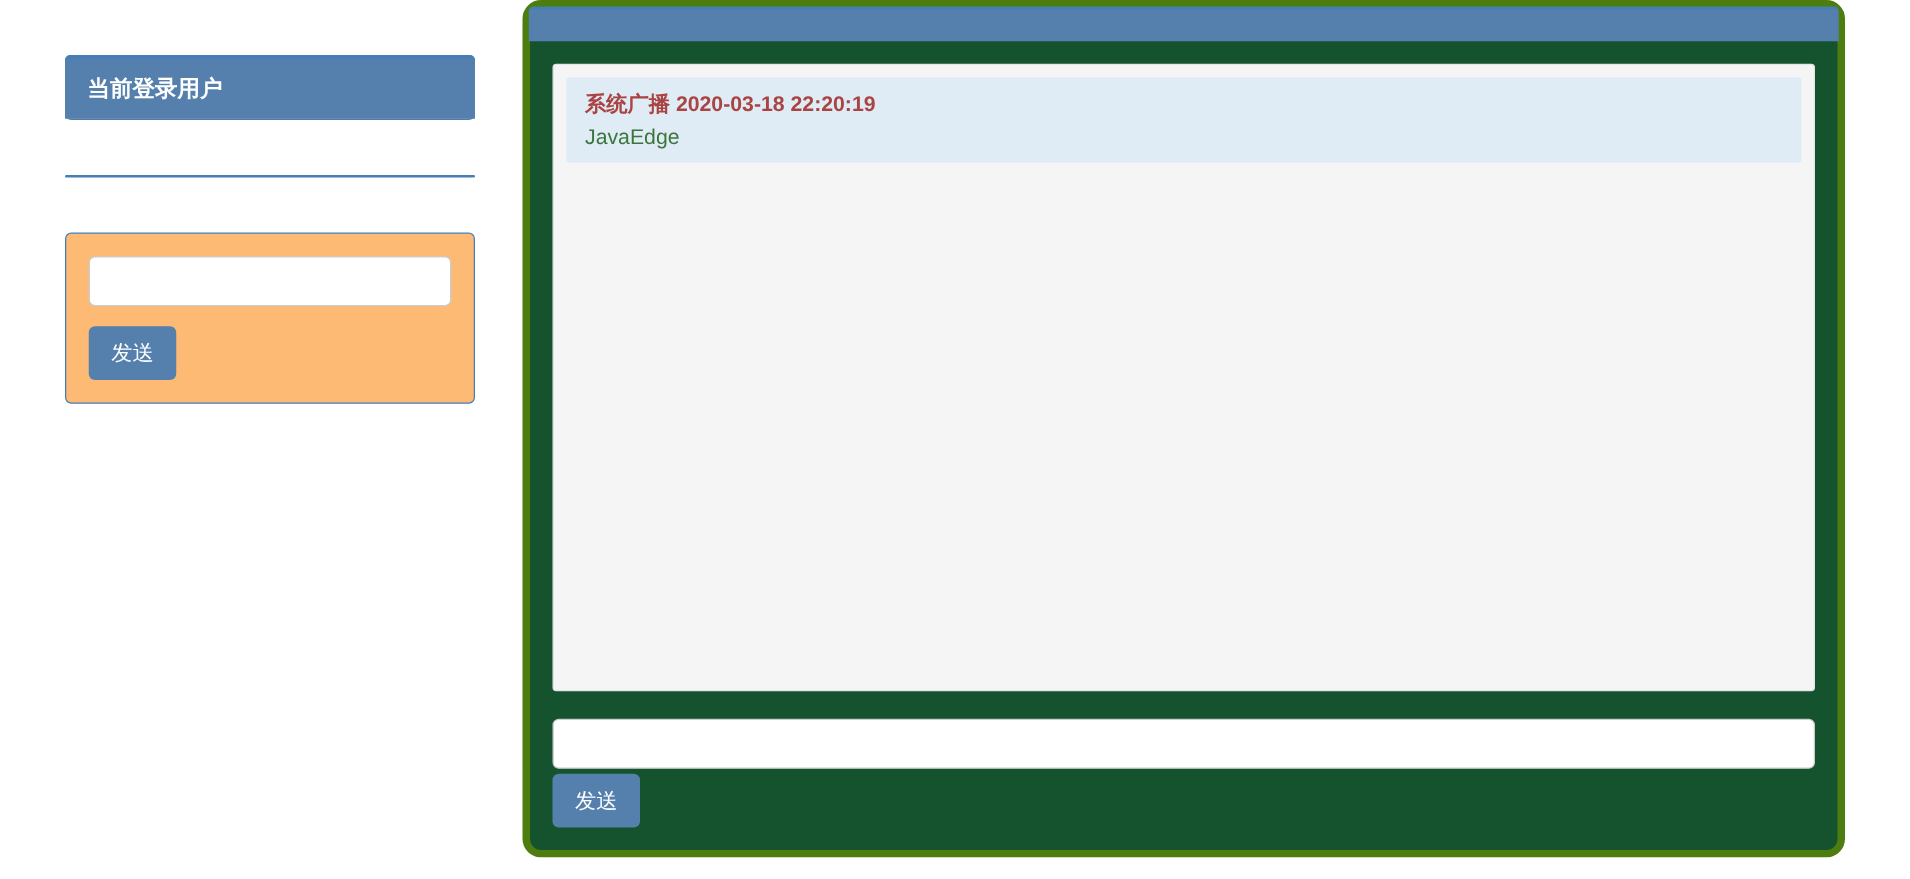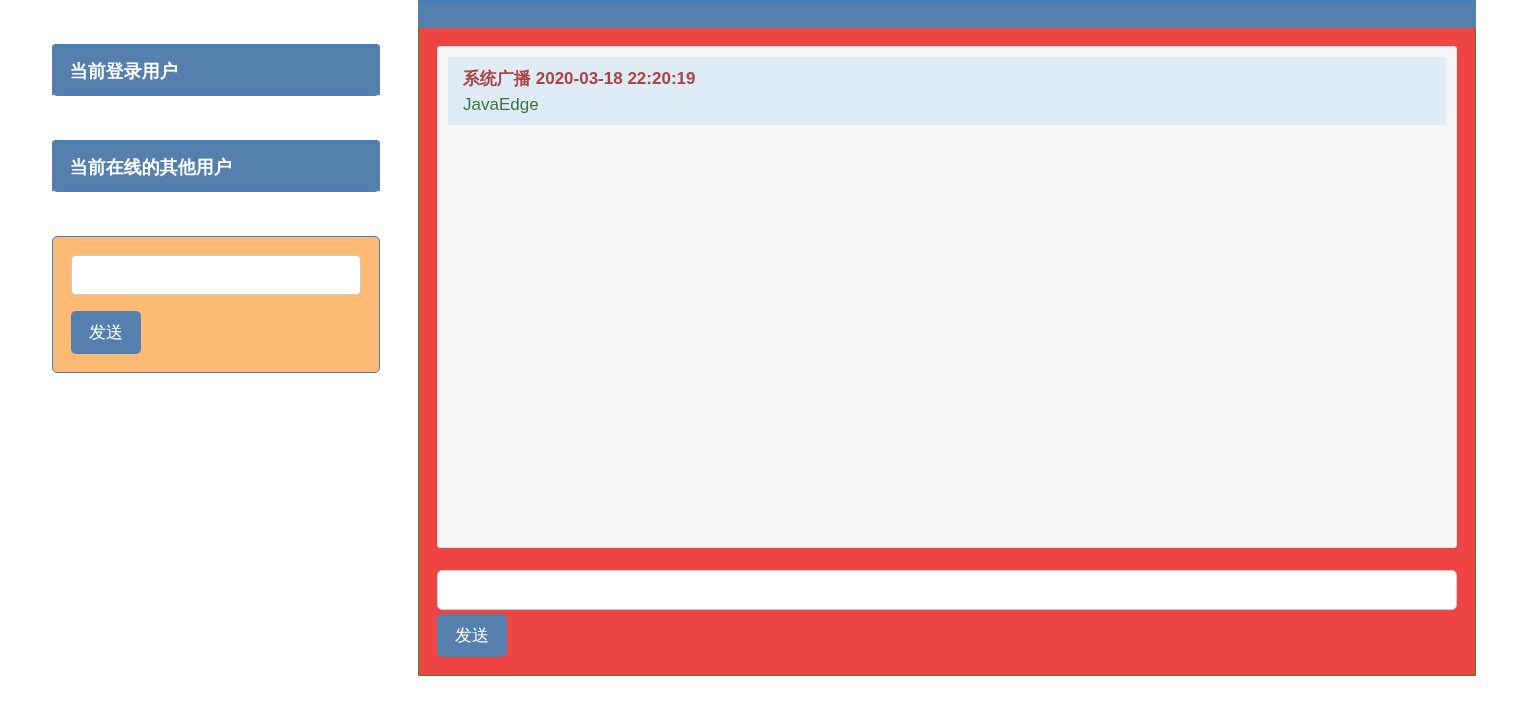--- a/index.html
+++ b/index.html
@@ -82,23 +82,23 @@
       background: #5580ad;
       color: #fff;
       border: none;
       padding: 10px 18px;
       font-size: 17px;
       border-radius: 5px;
       cursor: pointer;
       margin-top: 16px;
     }
     .main-panel {
-      border: 1px solid #4d7c0f;
-      border-radius: 1px;
-      background: #ef4444;
+      border: 6px solid #4d7c0f;
+      border-radius: 15px;
+      background: #14532d;
     }
     .main-panel-header {
       background: #5580ad;
       height: 28px;
       border-top-left-radius: 4px;
       border-top-right-radius: 4px;
       border-top: 3px solid #447fb7;
       margin: -1px -1px 0 -1px;
     }
     .main-panel-body {
@@ -155,21 +155,20 @@
 <body>
 
 <div class="container">
   <div class="sidebar">
 
     <div class="panel">
       <div class="panel-header">当前登录用户</div>
     </div>
 
     <div class="panel">
-      <div class="panel-header">当前在线的其他用户</div>
     </div>
 
     <div class="panel">
       <div class="panel-body">
         <input type="text" class="input-text" value="" style="">
         <button class="btn">发送</button>
       </div>
     </div>
 
   </div>

